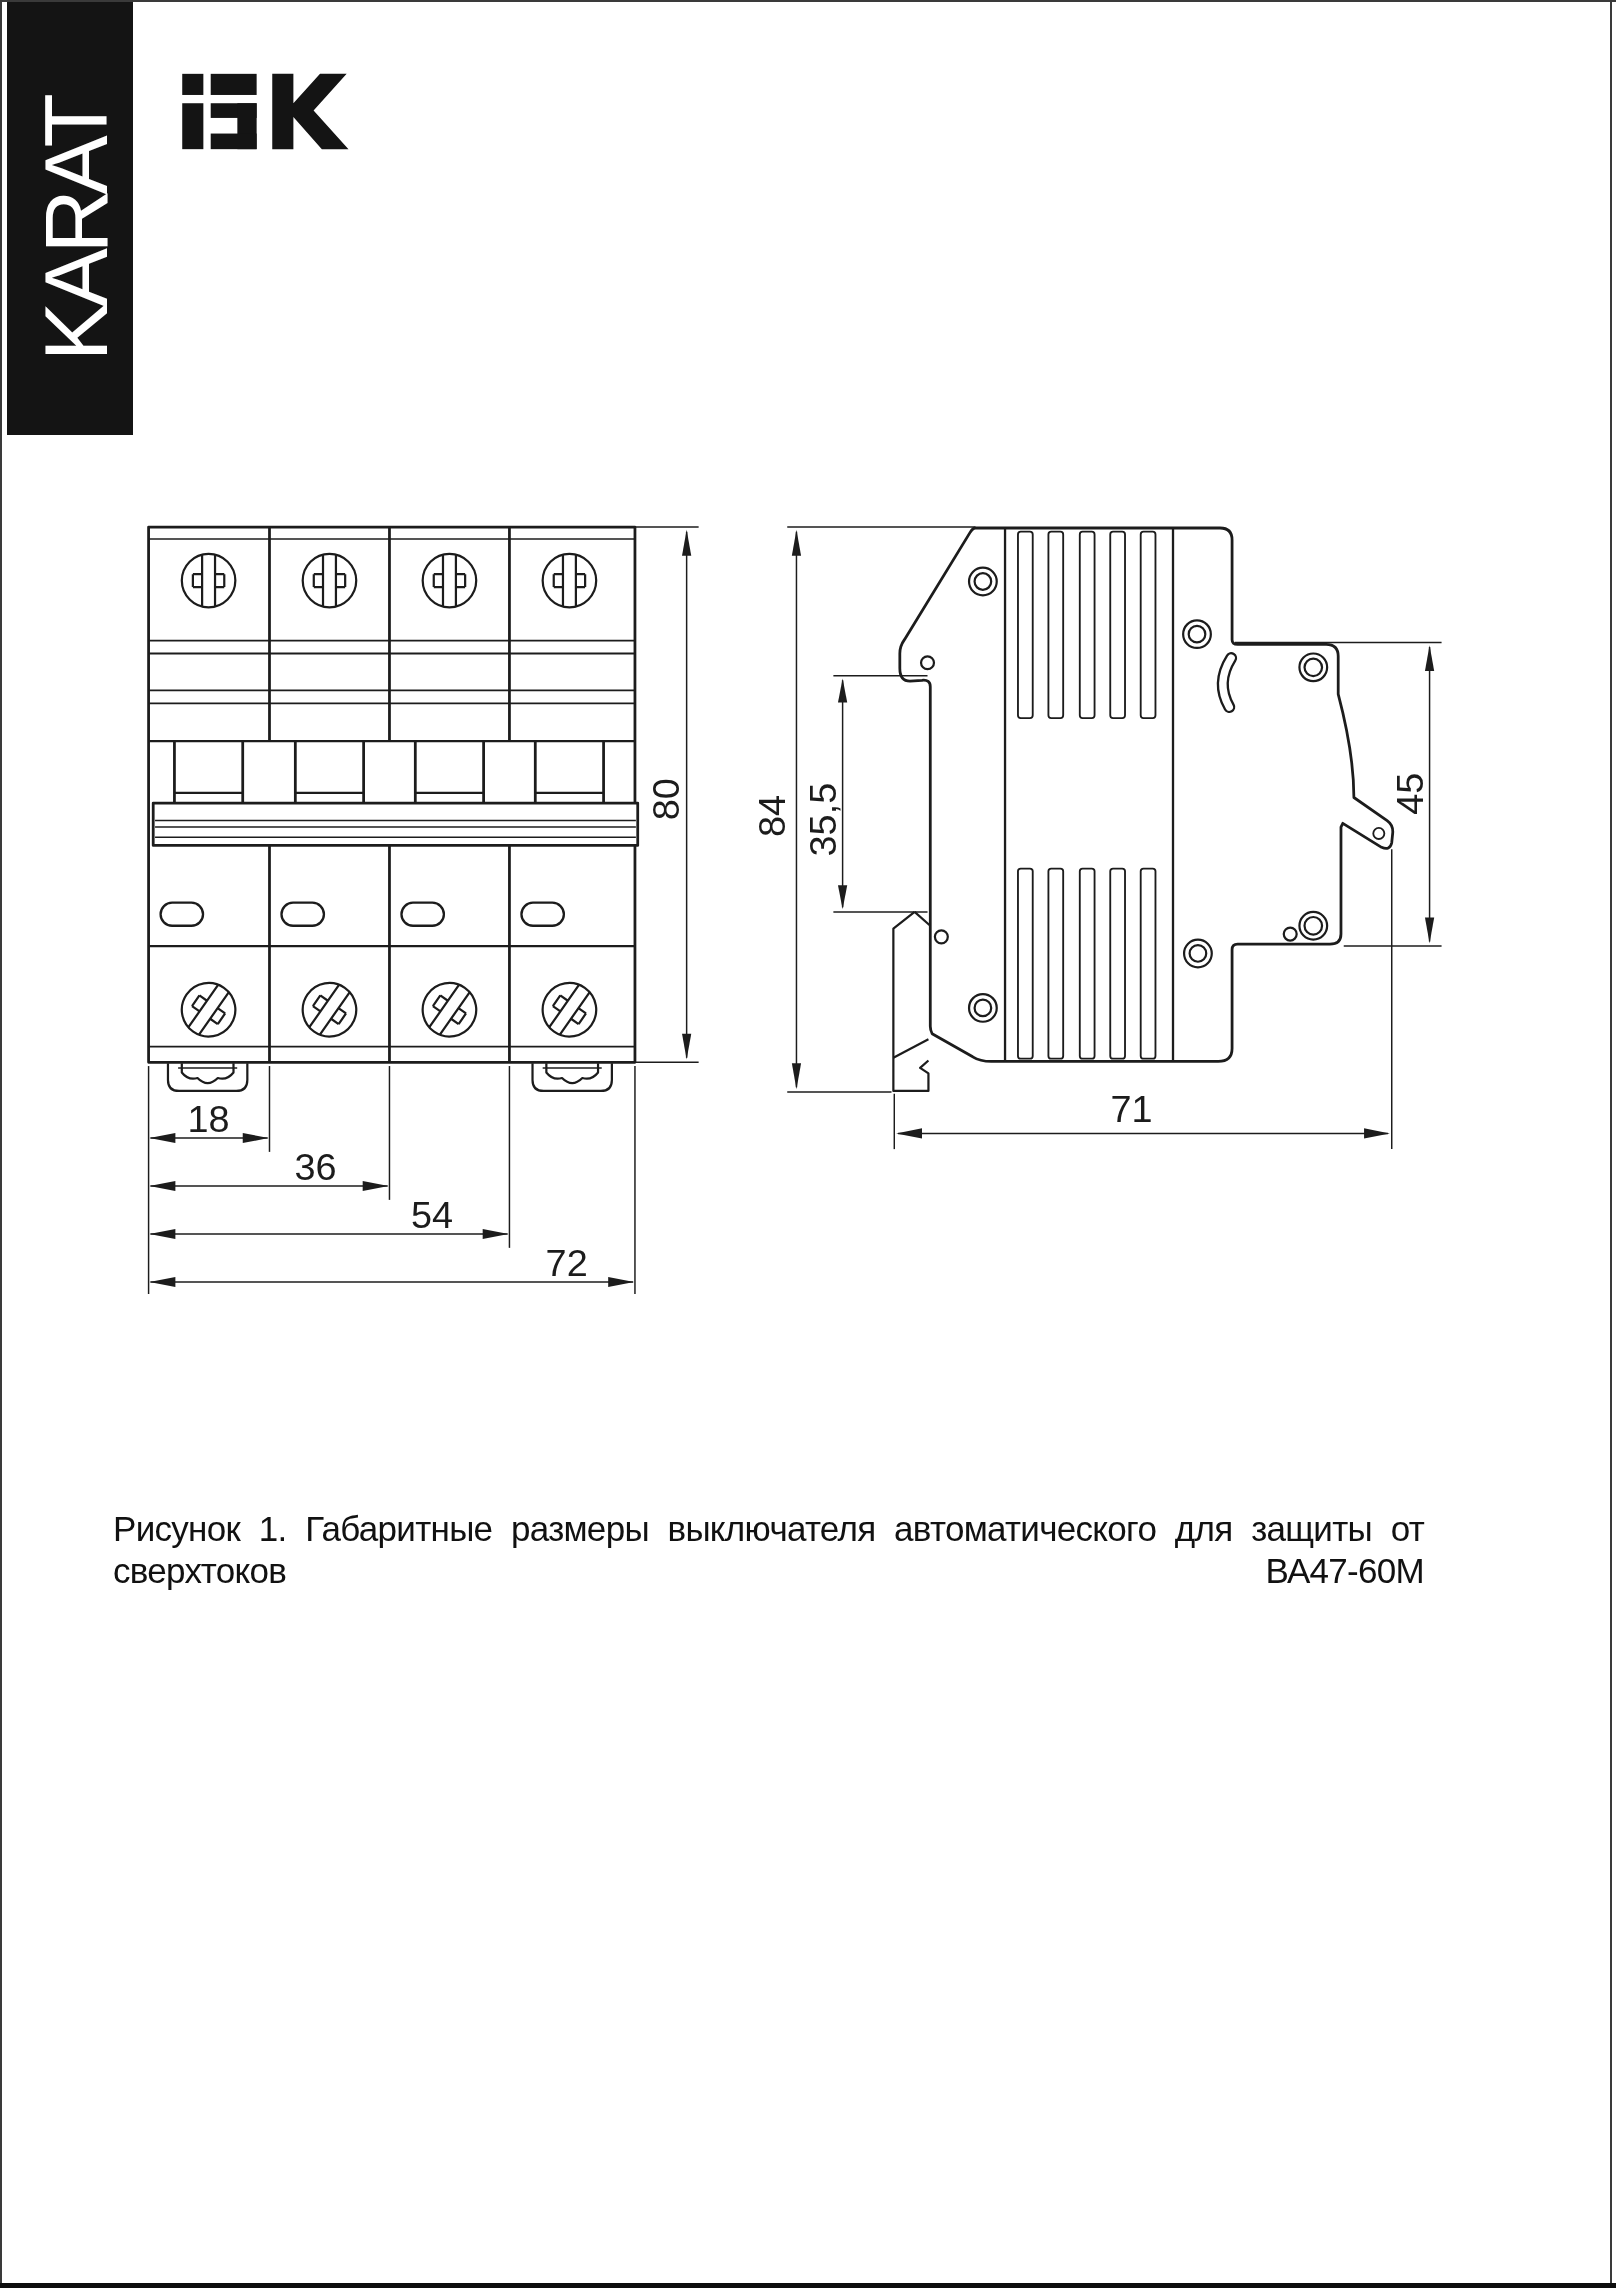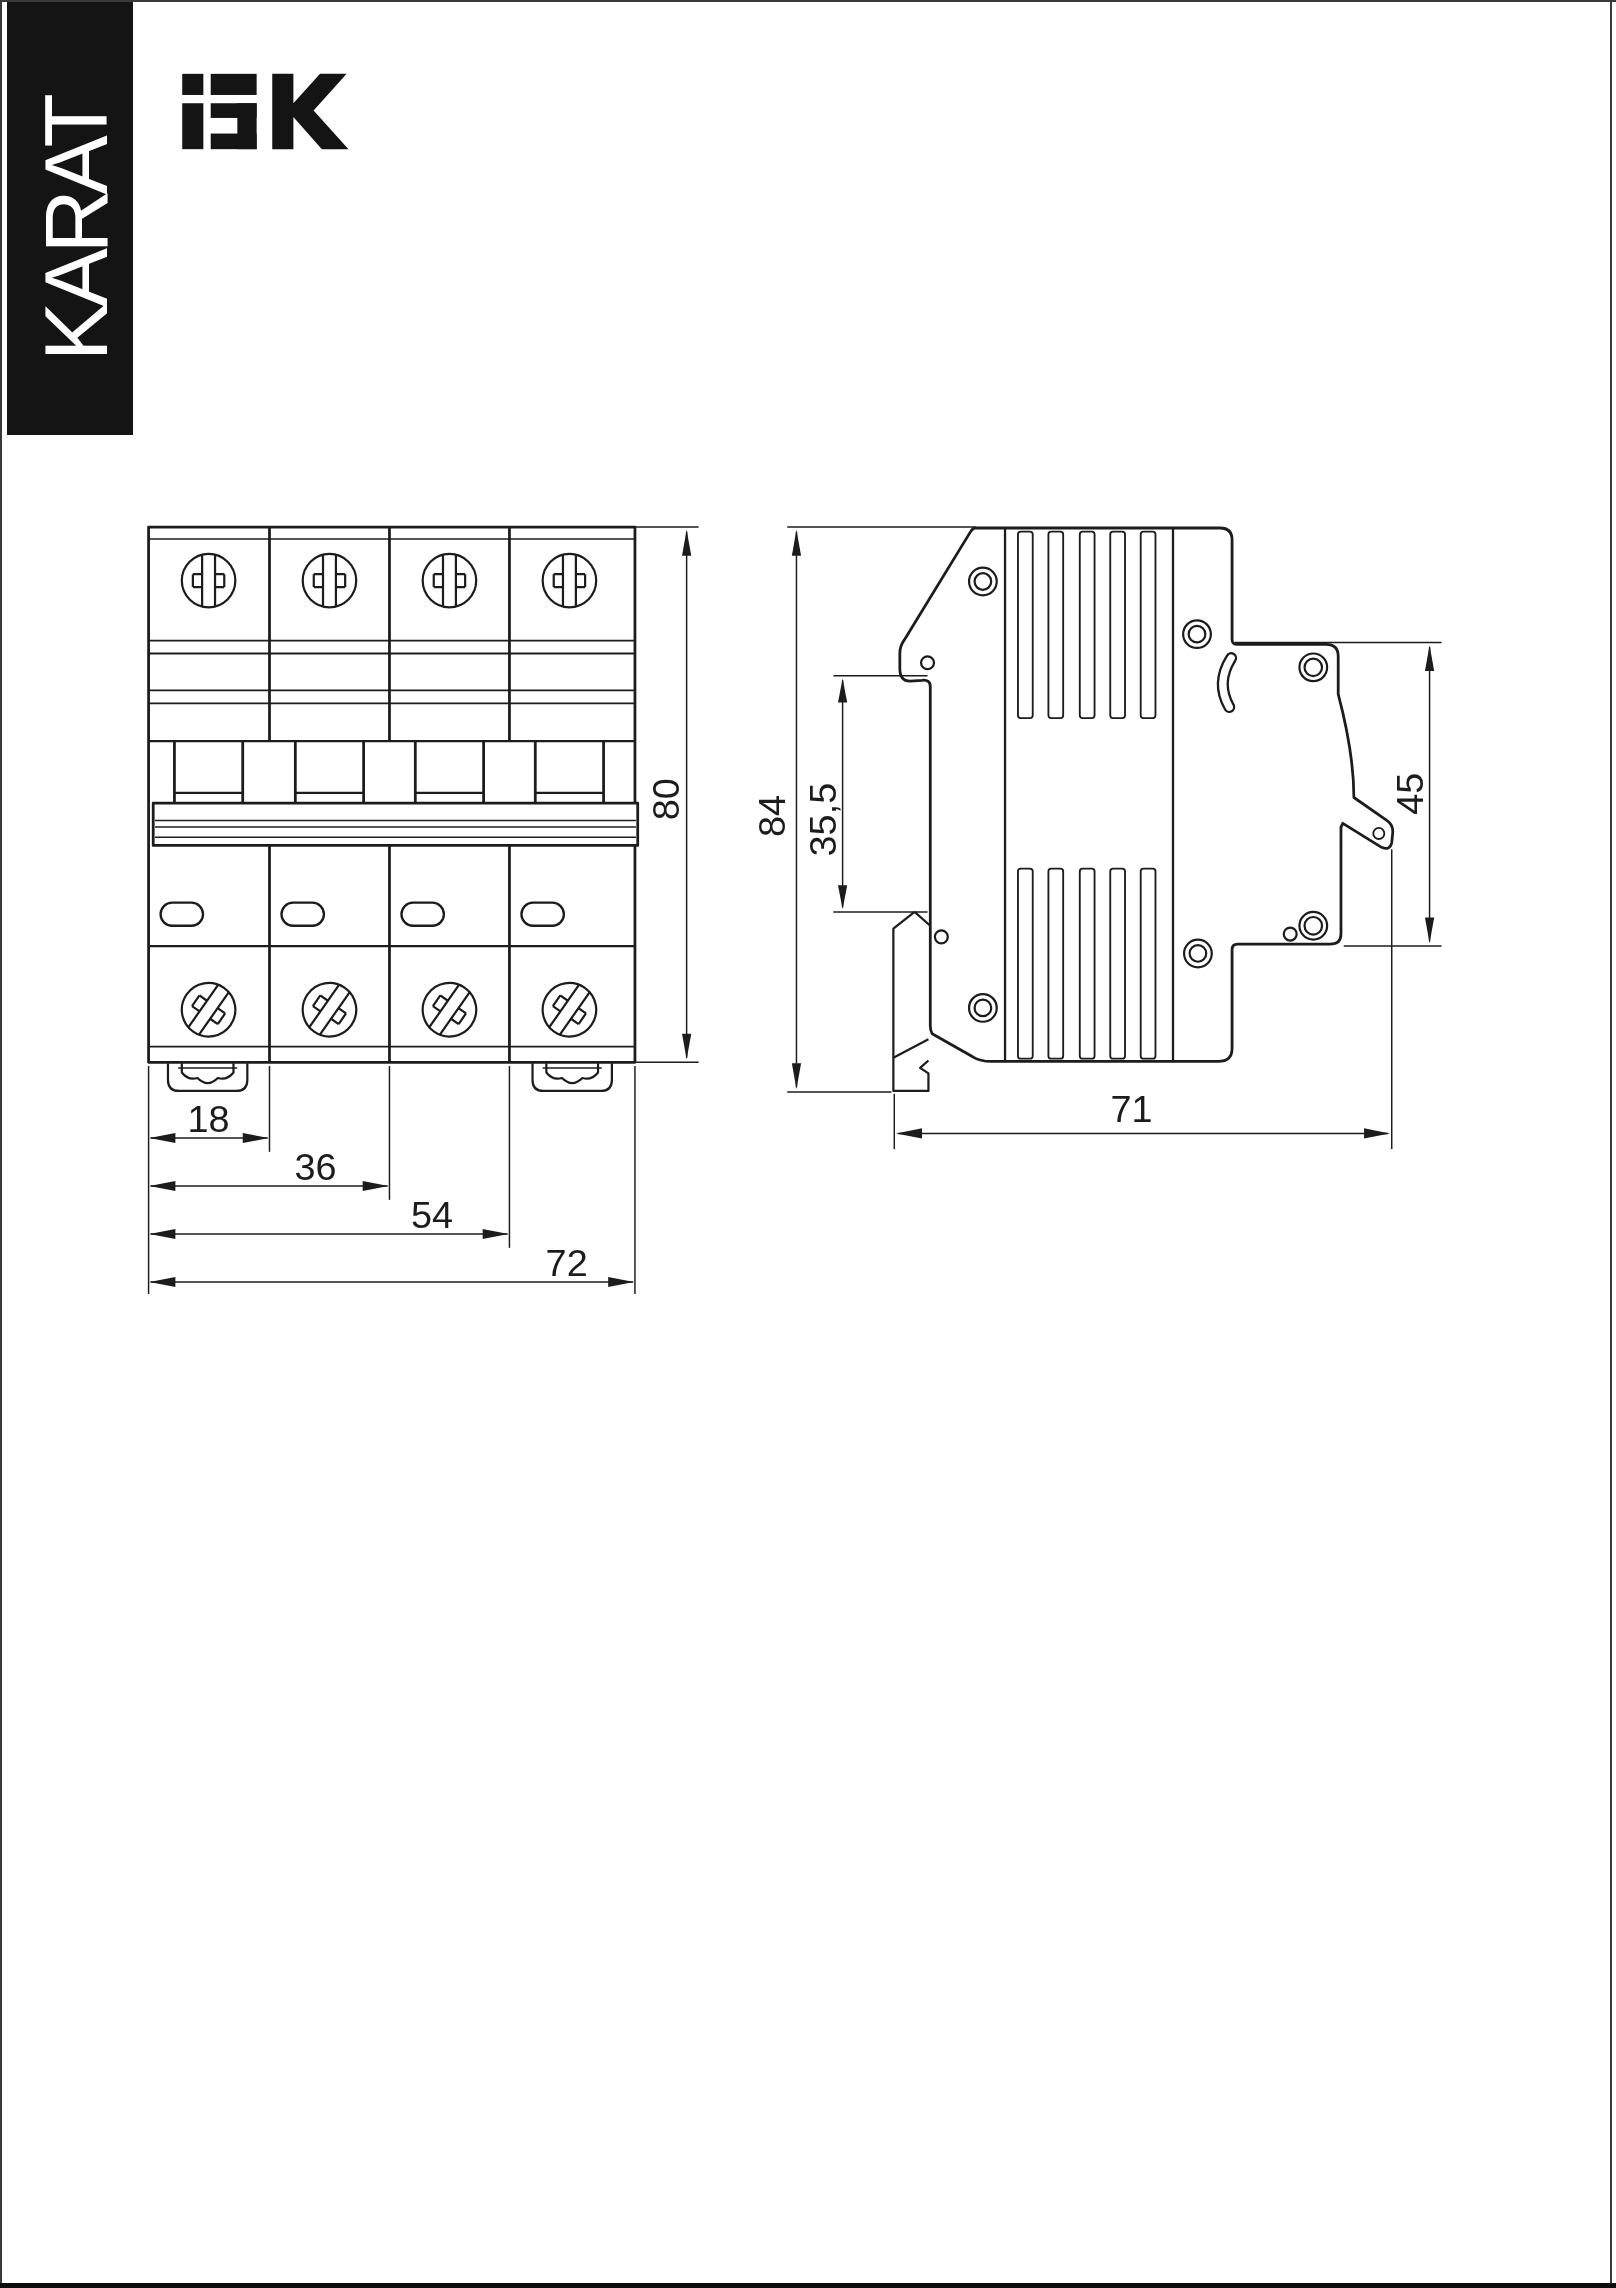--- a/index.html
+++ b/index.html
@@ -274,15 +274,16 @@
         <text class="dim" text-anchor="middle" x="614" y="1382">72</text>
         <text class="dim" text-anchor="middle" transform="translate(736,866) rotate(-90)">80</text>
         <text class="dim" text-anchor="middle" transform="translate(851,884) rotate(-90)">84</text>
         <text class="dim" text-anchor="middle" transform="translate(906,888) rotate(-90)">35,5</text>
         <text class="dim" text-anchor="middle" transform="translate(1542,860) rotate(-90)">45</text>
         <text class="dim" text-anchor="middle" x="1226" y="1216">71</text>
       </g>
     </g>
   </svg>
 
+  <div class="caption">Рисунок 1. Габаритные размеры выключателя автоматического для защиты от сверхтоков ВА47-60М</div>
 
 </div>
 
 
 </body></html>

